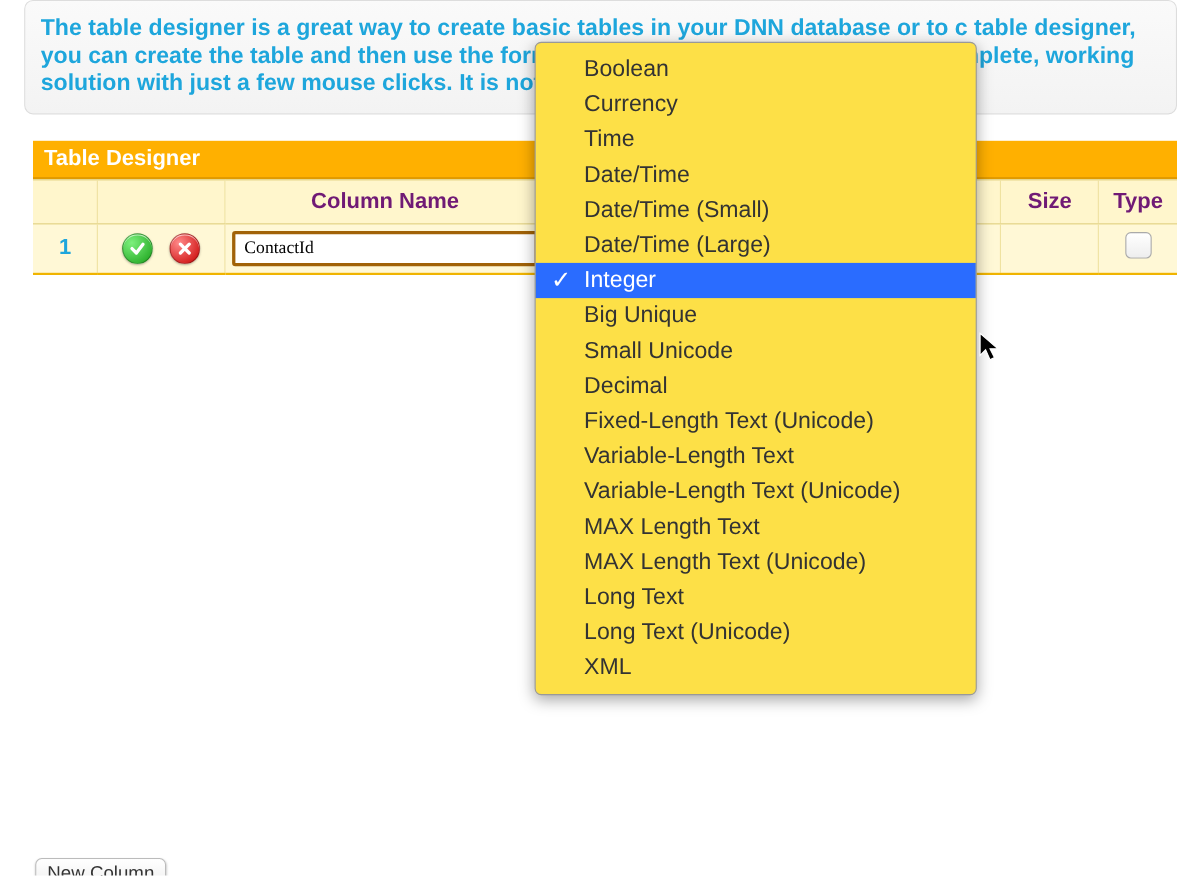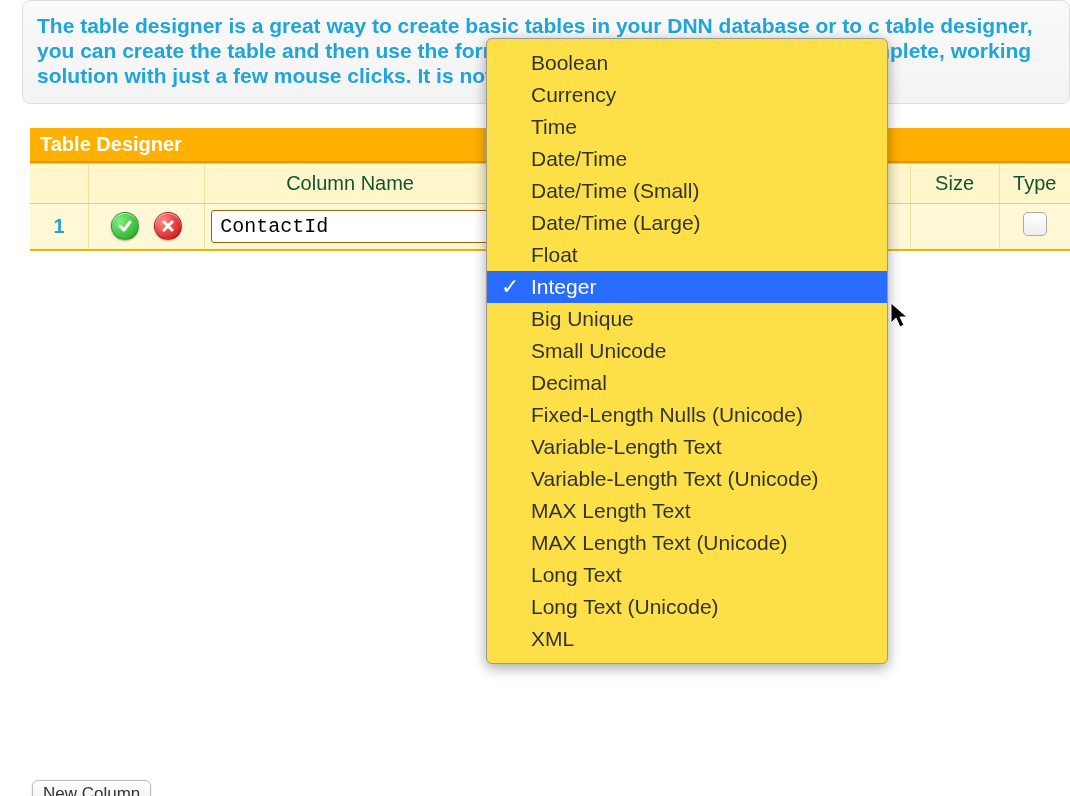--- a/index.html
+++ b/index.html
@@ -1,29 +1,29 @@
 <!DOCTYPE html>
 <html><head>
 <meta charset="utf-8">
 <style>
   html,body{margin:0;padding:0;font-family:"Trebuchet MS","Lucida Grande",Verdana,sans-serif;font-size:18px;background:#fff;color:#333;width:1070px;height:796px;overflow:hidden;position:relative}
   .info-box{margin:0 0 0 22px;padding:12px 0 14px 14px;border:1px solid #ddd;border-radius:8px;background:linear-gradient(#fafafa,#f3f3f3);font-weight:bold;color:#1ea6dc;font-size:21px;line-height:1.2}
   .panel{margin:24px 0 0 30px}
   .panel-header{background:#ffb000;color:#fff;font-weight:bold;font-size:20px;padding:5px 10px;border-bottom:2px solid #e09a00}
   table.designer{border-collapse:collapse;width:1040px}
-  table.designer th{background:#fff6cc;color:#14532d;font-weight:normal;font-size:20px;padding:8px 6px;border-top:1px solid #e0cf7a;border-bottom:1px solid #e0cf7a;text-align:center}
+  table.designer th{background:#fff6cc;color:#701a75;font-weight:bold;font-size:20px;padding:8px 6px;border-top:1px solid #e0cf7a;border-bottom:1px solid #e0cf7a;text-align:center}
   table.designer th + th{border-left:1px solid #efe2a0}
   table.designer td{background:#fff8d6;border-top:1px solid #e0cf7a;border-bottom:2px solid #f0b400;padding:6px;text-align:center;vertical-align:middle}
   table.designer td + td{border-left:1px solid #efe2a0}
   .rownum{color:#1ea6dc;font-weight:bold;font-size:20px;width:50px}
   .icon-btn{display:inline-block;width:26px;height:26px;border-radius:50%;border:1px solid rgba(0,0,0,.25);box-shadow:inset 0 1px 0 rgba(255,255,255,.6),0 1px 2px rgba(0,0,0,.3);position:relative;vertical-align:middle;margin:0 5px;cursor:pointer}
   .icon-accept{background:radial-gradient(circle at 30% 30%,#7df07d,#18a018)}
   .icon-delete{background:radial-gradient(circle at 30% 30%,#ff8a8a,#c80000)}
   .icon-btn svg{position:absolute;top:50%;left:50%;transform:translate(-50%,-50%)}
-  input[type=text]{width:100%;box-sizing:border-box;font-size:20px;padding:4px 8px;border:1px solid #a16207;border-radius:3px;font-family:Liberation Mono, monospace}
+  input[type=text]{width:100%;box-sizing:border-box;font-size:16px;padding:4px 8px;border:3px solid #a16207;border-radius:3px;font-family:Liberation Serif, serif}
   .nulls-box{width:22px;height:22px;border:1px solid #aaa;border-radius:5px;background:linear-gradient(#fff,#eee);display:inline-block}
   .dropdown{position:absolute;left:486px;top:38px;width:400px;background:#fde047;border:1px solid #999;border-radius:6px;box-shadow:0 4px 14px rgba(0,0,0,.35);padding:8px 0;z-index:100}
   .dropdown .item{font-size:21px;line-height:32px;padding:0 14px 0 44px;position:relative;cursor:default}
   .dropdown .item.selected{background:#2a6cff;color:#fff}
   .dropdown .item .check{position:absolute;left:14px;top:0;font-size:22px}
   .cursor{position:absolute;left:890px;top:302px;z-index:200}
   .new-col{position:absolute;left:32px;top:780px;border:1px solid #bbb;border-radius:6px;background:linear-gradient(#fff,#eee);padding:3px 10px;font-size:17px;box-shadow:0 1px 2px rgba(0,0,0,.2);cursor:pointer}
   .col-icons{width:110px}
   .col-name{width:300px}
   .col-type{width:440px}
@@ -76,26 +76,25 @@
   </table>
 </div>
 
 <div class="dropdown" id="dd">
     <div class="item"><span>Boolean</span></div>
     <div class="item"><span>Currency</span></div>
     <div class="item"><span>Time</span></div>
     <div class="item"><span>Date/Time</span></div>
     <div class="item"><span>Date/Time (Small)</span></div>
     <div class="item"><span>Date/Time (Large)</span></div>
-    <div class="item"><span>Float</span></div>
     <div class="item selected"><span class="check">✓</span><span>Integer</span></div>
     <div class="item"><span>Big Unique</span></div>
     <div class="item"><span>Small Unicode</span></div>
     <div class="item"><span>Decimal</span></div>
-    <div class="item"><span>Fixed-Length Nulls (Unicode)</span></div>
+    <div class="item"><span>Fixed-Length Text (Unicode)</span></div>
     <div class="item"><span>Variable-Length Text</span></div>
     <div class="item"><span>Variable-Length Text (Unicode)</span></div>
     <div class="item"><span>MAX Length Text</span></div>
     <div class="item"><span>MAX Length Text (Unicode)</span></div>
     <div class="item"><span>Long Text</span></div>
     <div class="item"><span>Long Text (Unicode)</span></div>
     <div class="item"><span>XML</span></div>
   </div>
 
 <svg class="cursor" width="22" height="28" viewBox="0 0 22 28">

